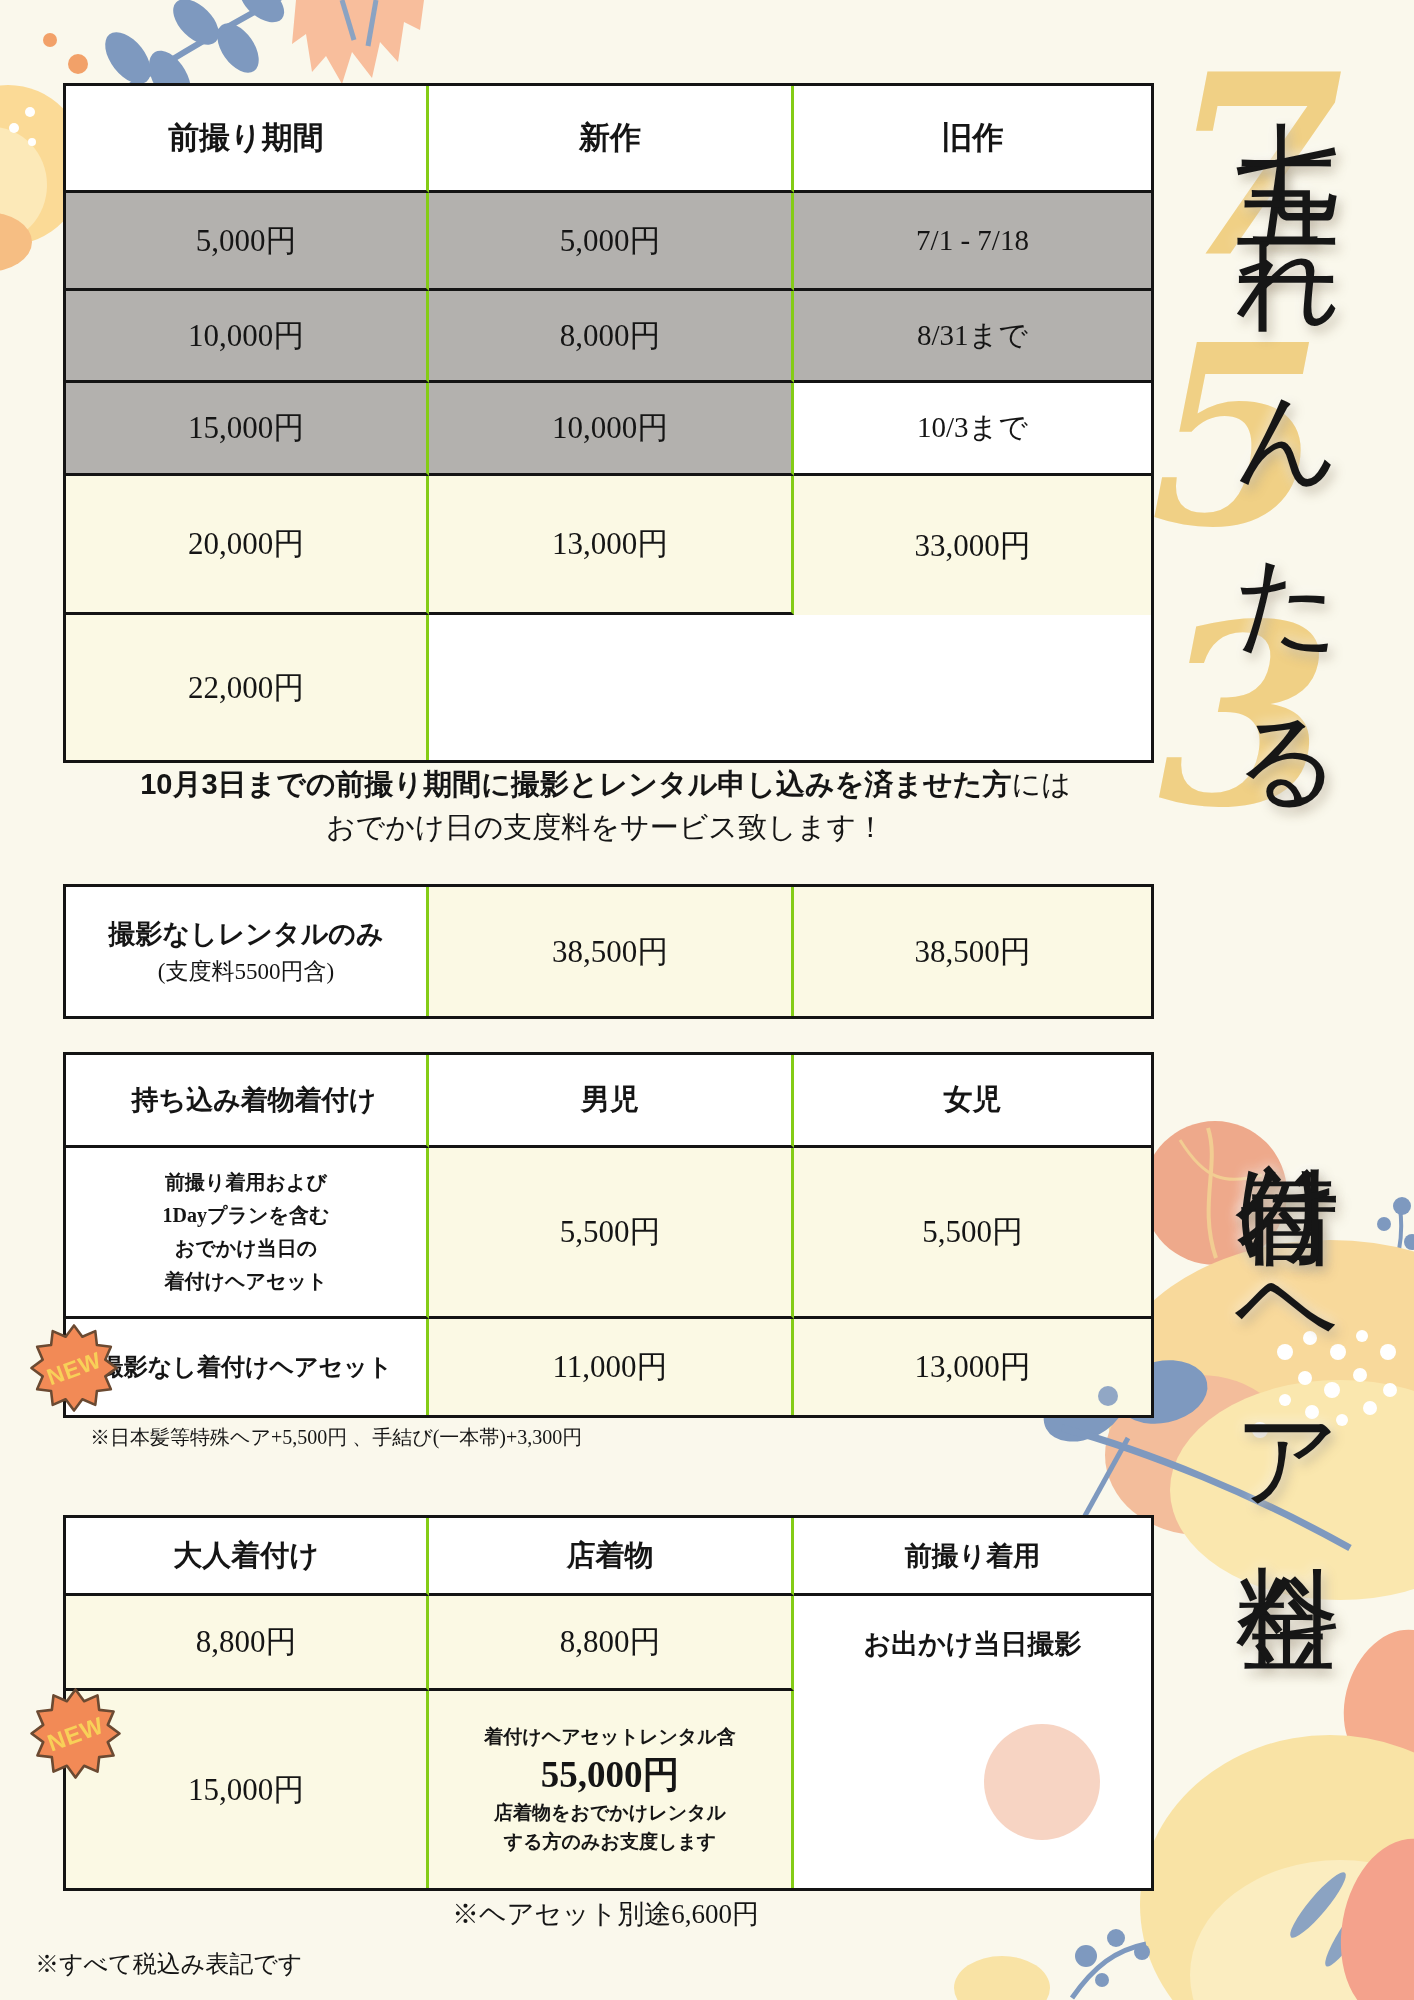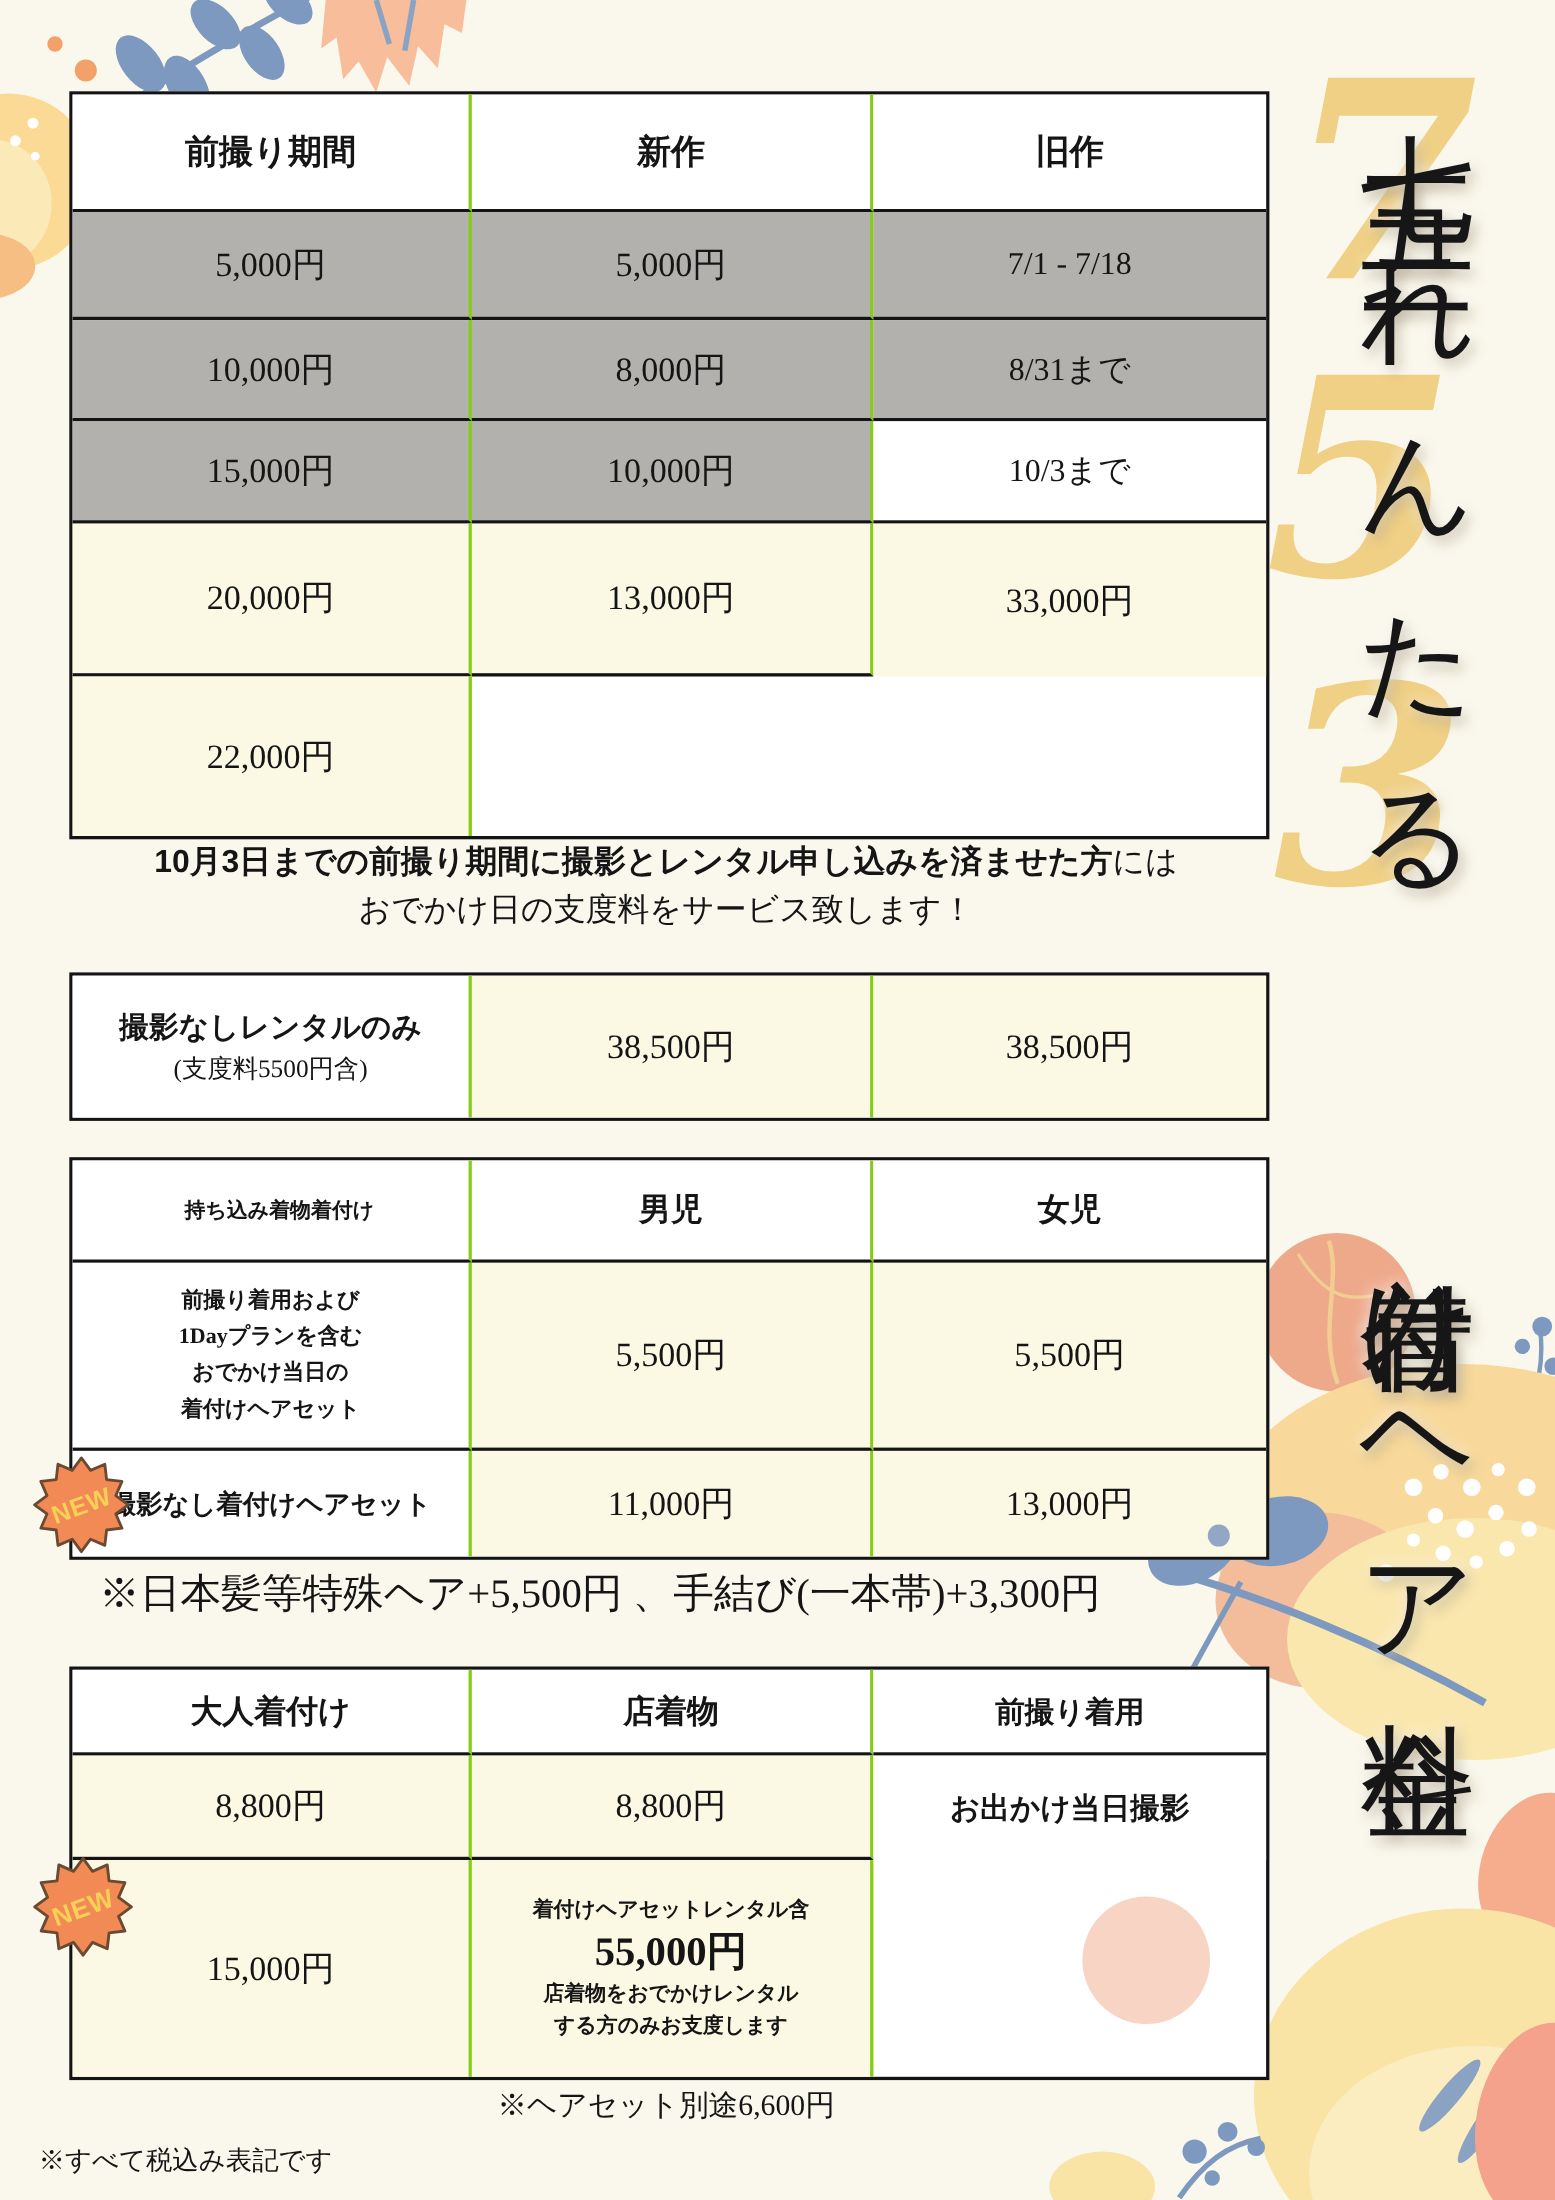--- a/index.html
+++ b/index.html
@@ -63,21 +63,21 @@
   .shop-top, .shop-sub { font-family:"Liberation Sans","DejaVu Sans",sans-serif; font-weight:bold; font-size:19px; line-height:1.5; }
   .shop-price { font-weight:bold; font-size:37px; line-height:1.3; }
 
   
   .notice {
     position:absolute; z-index:3; left:63px; top:763px; width:1085px;
     text-align:center; font-family:"Liberation Sans","DejaVu Sans",sans-serif;
     font-size:29px; line-height:43px;
   }
   .notice .b { font-weight:bold; }
-  .note3 { position:absolute; z-index:3; left:90px; top:1424px; font-size:37px;text-align:center; }
+  .note3 { position:absolute; z-index:3; left:90px; top:1424px; font-size:20px;text-align:center; }
   .note4 { position:absolute; z-index:3; left:63px; top:1896px; width:1085px; text-align:center; font-size:27px; }
   .footer-note { position:absolute; z-index:3; left:35px; top:1948px; font-size:24px; }
 
   
   .badge { position:absolute; z-index:5; }
   .badge-1 { left:28px; top:1322px; }
   .badge-2 { left:28px; top:1686px; }
   .badge svg text {
     font-family:"Liberation Sans","DejaVu Sans",sans-serif;
     font-weight:bold; font-size:27px; fill:#F8D058; letter-spacing:1px;
@@ -207,21 +207,21 @@
   <div class="tbl t2">
     <div class="c white lastrow">
       <span class="lbl-b">撮影なしレンタルのみ</span>
       <span class="sub">(支度料5500円含)</span>
     </div>
     <div class="c price lastrow">38,500円</div>
     <div class="c price lastrow">38,500円</div>
   </div>
 
   <div class="tbl t3">
-    <div class="c white hdr" style="font-size:19px;padding-left:16px;">持ち込み着物着付け</div>
+    <div class="c white hdr" style="font-size:27px;padding-left:16px;">持ち込み着物着付け</div>
     <div class="c white hdr" style="font-size:29px;">男児</div>
     <div class="c white hdr" style="font-size:29px;">女児</div>
 
     <div class="c white lines4">
       <span>前撮り着用および</span>
       <span>1Dayプランを含む</span>
       <span>おでかけ当日の</span>
       <span>着付けヘアセット</span>
     </div>
     <div class="c price">5,500円</div>

